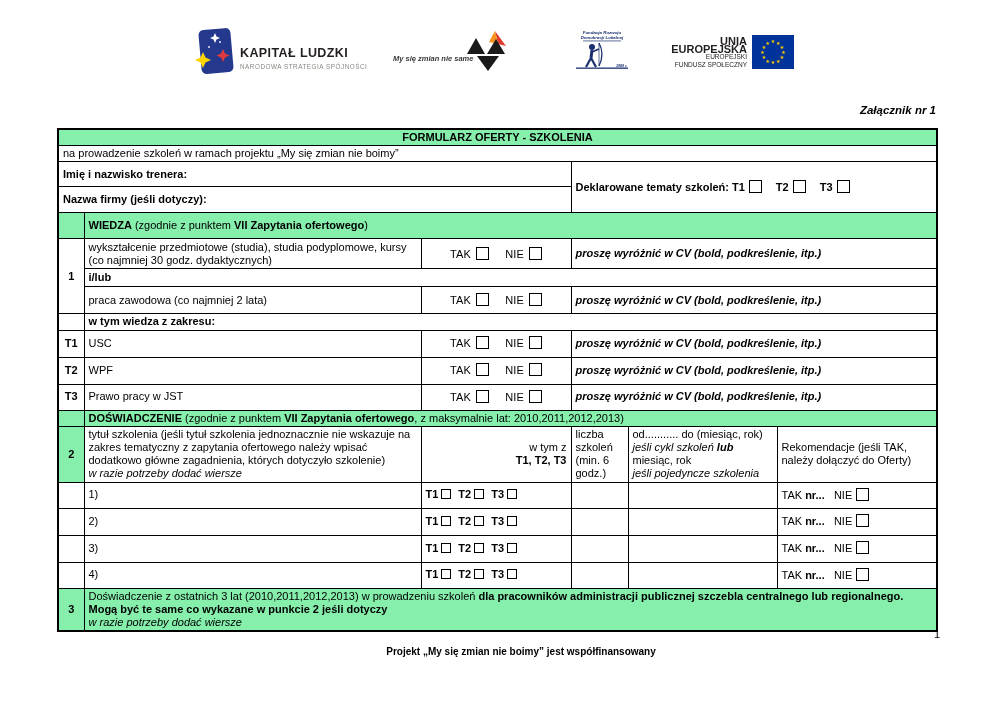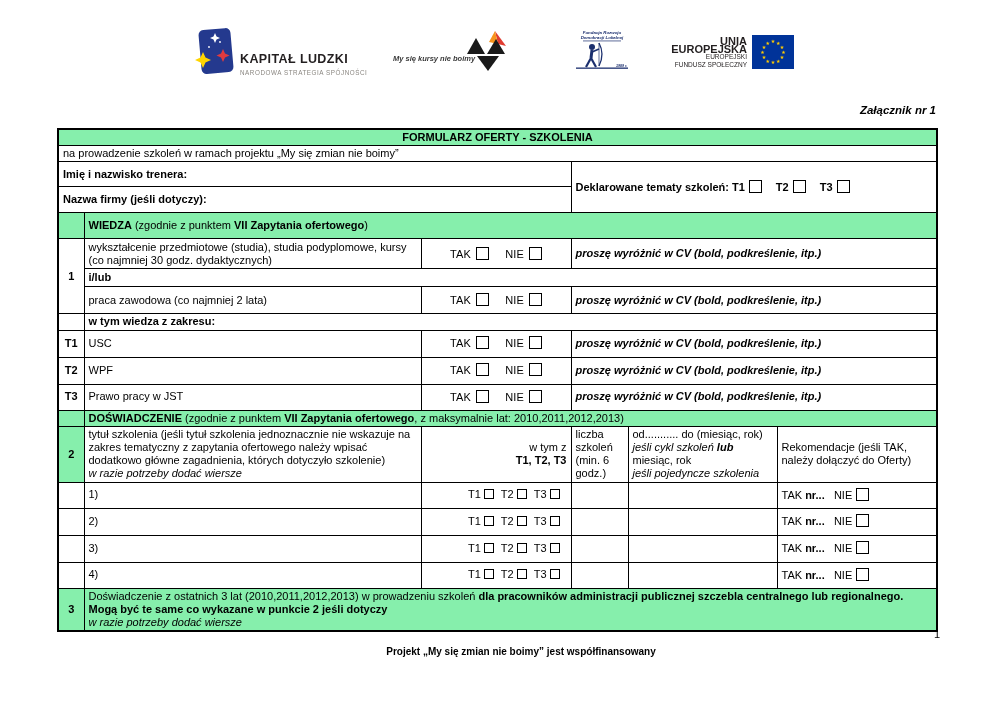--- a/index.html
+++ b/index.html
@@ -1,21 +1,21 @@
 <!DOCTYPE html>
 <html><head>
 <meta charset="utf-8">
 <style>
   html,body{margin:0;padding:0;background:#fff;}
   .page{position:relative;width:992px;height:701px;background:#fff;overflow:hidden;
         font-family:"Liberation Sans",sans-serif;color:#000;}
   .b{font-weight:bold}.i{font-style:italic}.bi{font-weight:bold;font-style:italic}
 
   
-  .logo-kl{position:absolute;left:194px;top:26px;display:flex;align-items:flex-end;}
+  .logo-kl{position:absolute;left:194px;top:26px;display:flex;align-items:center;}
   .kl-text{margin-left:6px;margin-top:13px;}
   .kl-title{font-size:12.5px;font-weight:bold;color:#231f20;letter-spacing:0.4px;}
   .kl-sub{font-size:6.3px;color:#8a8680;letter-spacing:0.55px;margin-top:3px;}
   .logo-proj{position:absolute;left:393px;top:30px;width:120px;height:42px;}
   .proj-text{position:absolute;left:0;top:24px;font-size:7.5px;font-weight:bold;font-style:italic;color:#3a3a3a;}
   .proj-svg{position:absolute;left:72px;top:0;}
   .logo-frdl{position:absolute;left:570px;top:27px;}
   .logo-eu{position:absolute;left:660px;top:37px;width:87px;text-align:right;color:#231f20;line-height:8px;}
   .eu-l1{font-size:11px;font-weight:bold;}
   .eu-l2{font-size:6.5px;}
@@ -45,21 +45,21 @@
   .decl .cb{margin:0 14px 0 4px;}
   .taknie{font-size:9px;text-align:center;letter-spacing:0.2px;white-space:nowrap;}
   .taknie .cb{margin-left:5px;}
   .taknie .sp{display:inline-block;width:16px;}
   .cvnote{font-weight:bold;font-style:italic;font-size:9.5px;padding-left:8px;}
   .sec2small{font-size:9px;line-height:1.25;vertical-align:middle;padding:2px 5px;}
   .cnt{font-size:9.5px;line-height:1.25;padding:2px 3px;vertical-align:middle;}
   .dates{font-size:9px;line-height:1.3;vertical-align:middle;padding:2px 5px;}
   .rechead{font-size:10.5px;padding:2px 6px;line-height:1.3;}
   .wtymz{text-align:right;font-size:10px;line-height:1.35;}
-  .themesrow{text-align:right;font-size:9.5px;font-weight:normal;white-space:nowrap;}
+  .themesrow{text-align:left;font-size:9.5px;font-weight:bold;white-space:nowrap;}
   .themesrow .cbs{margin:0 7px 0 3px;}
   .rowlabel{padding-left:8px;}
   .reccell{font-size:9.5px;padding-left:8px;white-space:nowrap;}
   .reccell .cb{margin-left:4px;}
   .sec3{font-size:11px;line-height:1.3;padding:2px 6px;vertical-align:middle;}
 </style>
 </head>
 <body>
 
 <div class="page">
@@ -73,21 +73,21 @@
       <circle cx="26" cy="16" r="0.9" fill="#fff"></circle>
       <circle cx="15" cy="21" r="0.9" fill="#fff"></circle>
     </svg>
     <div class="kl-text">
       <div class="kl-title">KAPITAŁ LUDZKI</div>
       <div class="kl-sub">NARODOWA STRATEGIA SPÓJNOŚCI</div>
     </div>
   </div>
 
   <div class="logo-proj">
-    <span class="proj-text">My się kursy nie boimy</span>
+    <span class="proj-text">My się zmian nie same</span>
     <svg class="proj-svg" width="46" height="42" viewBox="0 0 46 42">
       <polygon points="30,1 41,16 33,14" fill="#e03c31"></polygon>
       <polygon points="30,1 33,14 24,12" fill="#f7941d"></polygon>
       <polygon points="2,24 20,24 11,8" fill="#1a1a1a"></polygon>
       <polygon points="22,24 40,24 31,9" fill="#1a1a1a"></polygon>
       <polygon points="12,26 34,26 23,41" fill="#1a1a1a"></polygon>
     </svg>
   </div>
 
   <div class="logo-frdl">

